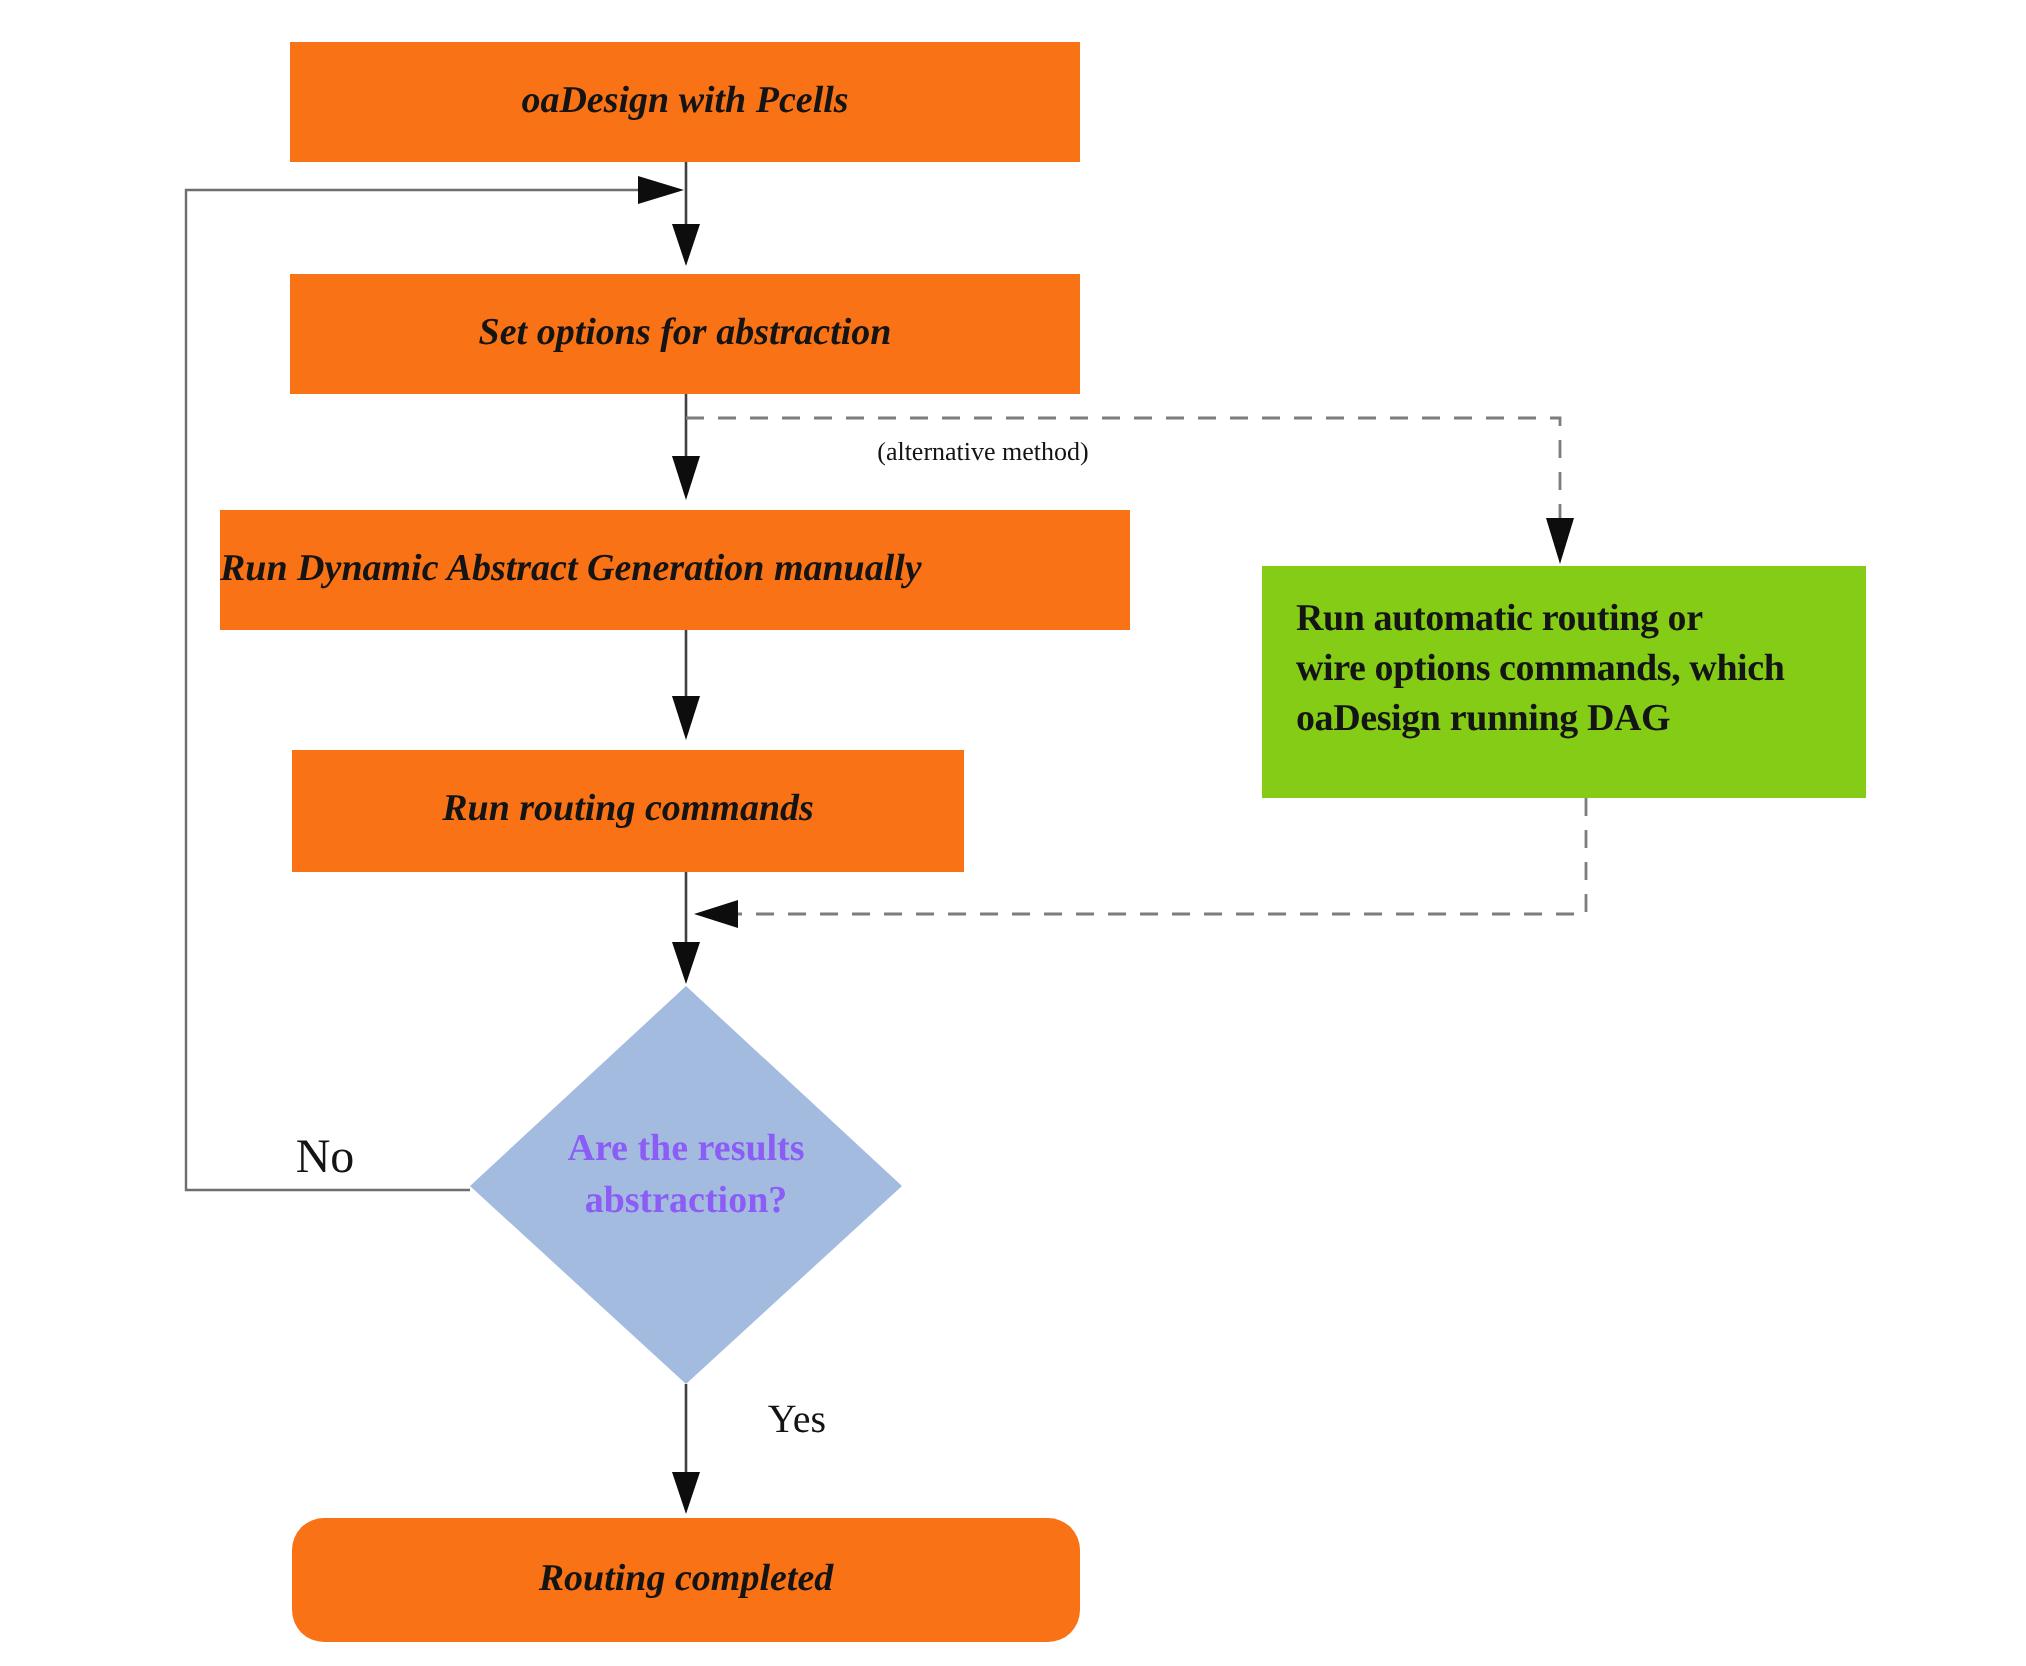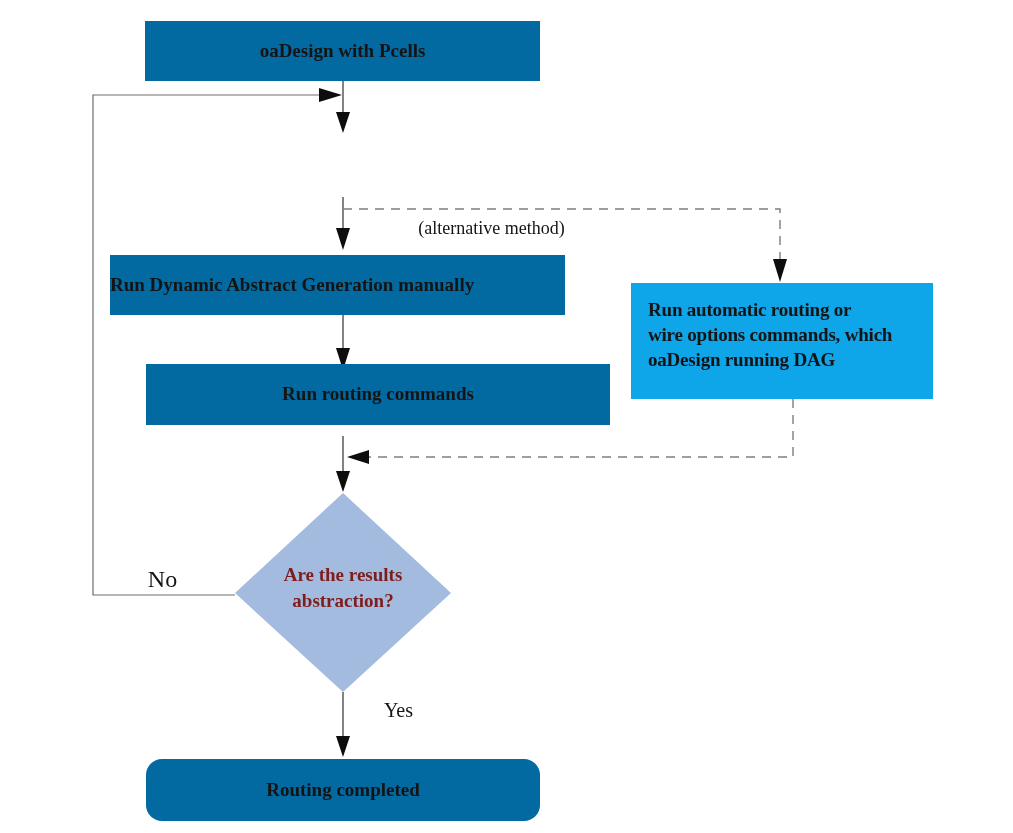--- a/index.html
+++ b/index.html
@@ -25,56 +25,56 @@
     position: absolute;
     display: flex;
     align-items: center;
     justify-content: center;
     text-align: center;
     font-weight: bold;
     font-size: 19px;
     color: #141414;
     line-height: 1.2;
   }
-  .node.process { background: #0369a1; }
-  .node.alt     { background: #0ea5e9; }
+  .node.process { background: #f97316; font-style: italic; }
+  .node.alt     { background: #84cc16; }
 
   .node-oadesign    { left: 145px; top: 21px;  width: 395px; height: 60px; }
   .node-setoptions  { left: 145px; top: 137px; width: 395px; height: 60px; }
   .node-rundag      { left: 110px; top: 255px; width: 455px; height: 60px;
                       justify-content: flex-start; text-align: left; }
-  .node-runrouting  { left: 146px; top: 364px; width: 464px; height: 61px; }
+  .node-runrouting  { left: 146px; top: 375px; width: 336px; height: 61px; }
   .node-completed   { left: 146px; top: 759px; width: 394px; height: 62px; border-radius: 16px; }
 
   .node-runauto {
     left: 631px; top: 283px; width: 302px; height: 116px;
     display: block;
     text-align: left;
     padding: 14px 10px 0 17px;
     font-size: 19px;
     line-height: 25px;
     letter-spacing: -0.2px;
   }
   .node-runauto span { display: block; }
 
   .node-decision-text {
     position: absolute;
     left: 243px; top: 562px; width: 200px;
     text-align: center;
     font-weight: bold;
     font-size: 19px;
     line-height: 26px;
-    color: #7f1d1d;
+    color: #8b5cf6;
   }
   .node-decision-text span { display: block; }
 
   .edge-label {
     position: absolute;
     color: #141414;
-    font-size: 18px;
+    font-size: 13px;
     text-align: center;
   }
   .label-alternative { left: 379px; top: 218px; width: 225px; }
   .label-no  { left: 138px; top: 566px; width: 49px; font-size: 24px; }
   .label-yes { left: 360px; top: 699px; width: 53px; font-size: 20px; text-align: right; }
 </style>
 </head>
 <body>
 
 <div class="canvas">
@@ -106,20 +106,23 @@
       <polygon points="369,450 369,464 347,457"></polygon>
     </g>
 
     <polygon points="343,493 451,593 343,692 235,593" fill="#a4bbe0"></polygon>
   </svg>
 
   <div class="node process node-oadesign">
     <span>oaDesign with Pcells</span>
   </div>
 
+  <div class="node process node-setoptions">
+    <span>Set options for abstraction</span>
+  </div>
 
   <div class="node process node-rundag">
     <span>Run Dynamic Abstract Generation manually</span>
   </div>
 
   <div class="node process node-runrouting">
     <span>Run routing commands</span>
   </div>
 
   <div class="node alt node-runauto">

